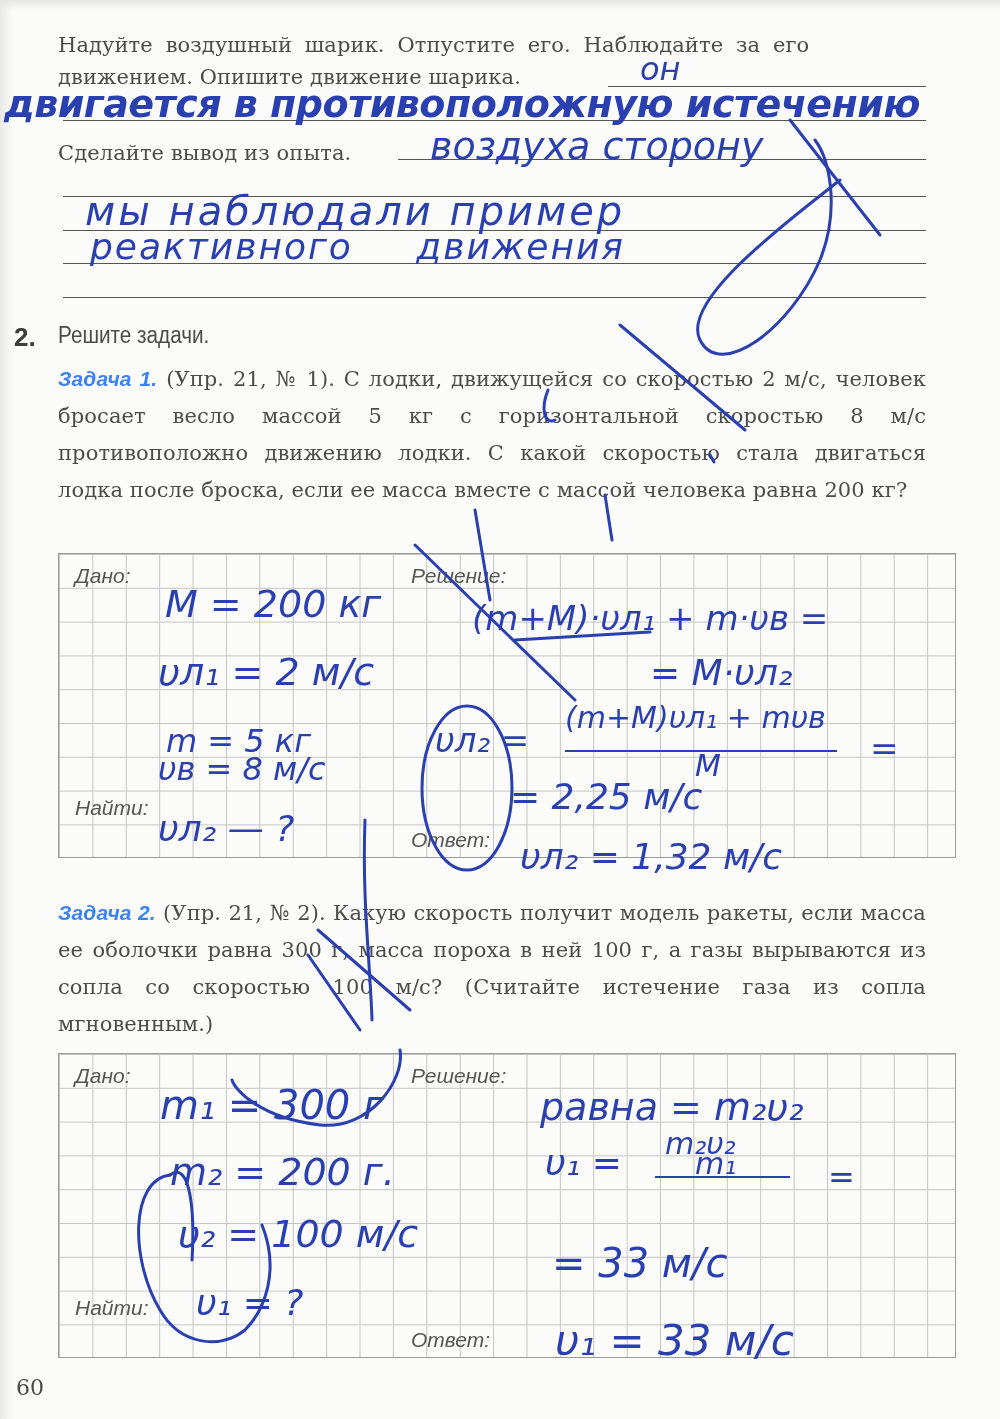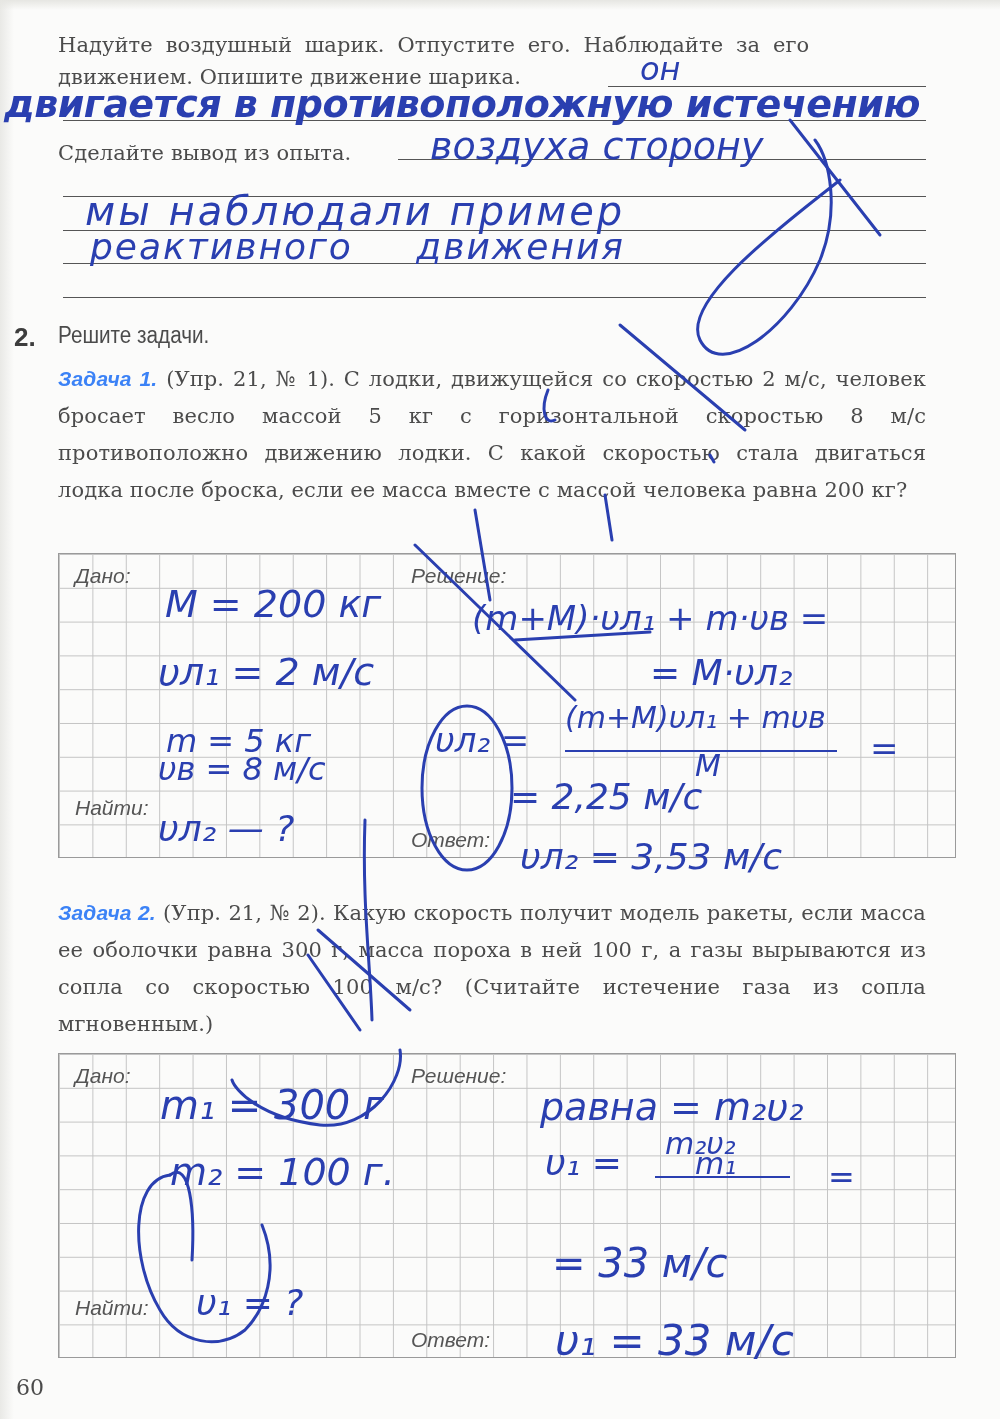--- a/index.html
+++ b/index.html
@@ -85,36 +85,37 @@
   <div class="hand" style="left:158px; top:808px; font-size:36px;">υл₂ — ?</div>
 
   <div class="hand" style="left:472px; top:598px; font-size:34px;">(m+M)·υл₁ + m·υв =</div>
   <div class="hand" style="left:650px; top:652px; font-size:36px;">= M·υл₂</div>
   <div class="hand" style="left:435px; top:720px; font-size:34px;">υл₂ =</div>
   <div class="hand" style="left:565px; top:700px; font-size:30px;">(m+M)υл₁ + mυв</div>
   <div style="position:absolute; left:565px; top:750px; width:272px; height:2px; background:#2a3fb0;"></div>
   <div class="hand" style="left:695px; top:748px; font-size:30px;">M</div>
   <div class="hand" style="left:870px; top:728px; font-size:34px;">=</div>
   <div class="hand" style="left:510px; top:776px; font-size:36px;">= 2,25 м/с</div>
-  <div class="hand" style="left:520px; top:836px; font-size:36px;">υл₂ = 3,53 м/с</div>
+  <div class="hand" style="left:520px; top:836px; font-size:36px;">υл₂ = 1,32 м/с</div>
 
   <div class="ptext justify" style="left:58px; top:894px; width:868px; line-height:37px;">
     <span class="zad-label">Задача 2.</span>
     <span>(Упр. 21, № 2). Какую скорость получит модель ракеты, если масса ее оболочки равна 300 г, масса пороха в ней 100 г, а газы вырываются из сопла со скоростью 100 м/с? (Считайте истечение газа из сопла мгновенным.)</span>
   </div>
 
   <div class="grid" style="top:1053px; height:303px;">
     <div class="glabel" style="left:16px; top:10px;">Дано:</div>
     <div class="glabel" style="left:352px; top:10px;">Решение:</div>
     <div class="glabel" style="left:16px; top:242px;">Найти:</div>
     <div class="glabel" style="left:352px; top:274px;">Ответ:</div>
   </div>
 
   <div class="hand" style="left:160px; top:1082px; font-size:40px;">m₁ = 300 г</div>
-  <div class="hand" style="left:170px; top:1150px; font-size:38px;">m₂ = 100 г.</div>
+  <div class="hand" style="left:170px; top:1150px; font-size:38px;">m₂ = 200 г.</div>
+  <div class="hand" style="left:178px; top:1212px; font-size:38px;">υ₂ = 100 м/с</div>
   <div class="hand" style="left:196px; top:1282px; font-size:36px;">υ₁ = ?</div>
 
   <div class="hand" style="left:540px; top:1085px; font-size:38px;">равна = m₂υ₂</div>
   <div class="hand" style="left:545px; top:1142px; font-size:36px;text-align:right;">υ₁ =</div>
   <div class="hand" style="left:665px; top:1126px; font-size:30px;">m₂υ₂</div>
   <div style="position:absolute; left:655px; top:1176px; width:135px; height:2px; background:#2a3fb0;"></div>
   <div class="hand" style="left:695px; top:1122px; font-size:30px;margin-top:24px;">m₁</div>
   <div class="hand" style="left:828px; top:1158px; font-size:32px;">=</div>
   <div class="hand" style="left:552px; top:1240px; font-size:40px;">= 33 м/с</div>
   <div class="hand" style="left:555px; top:1316px; font-size:42px;">υ₁ = 33 м/с</div>

